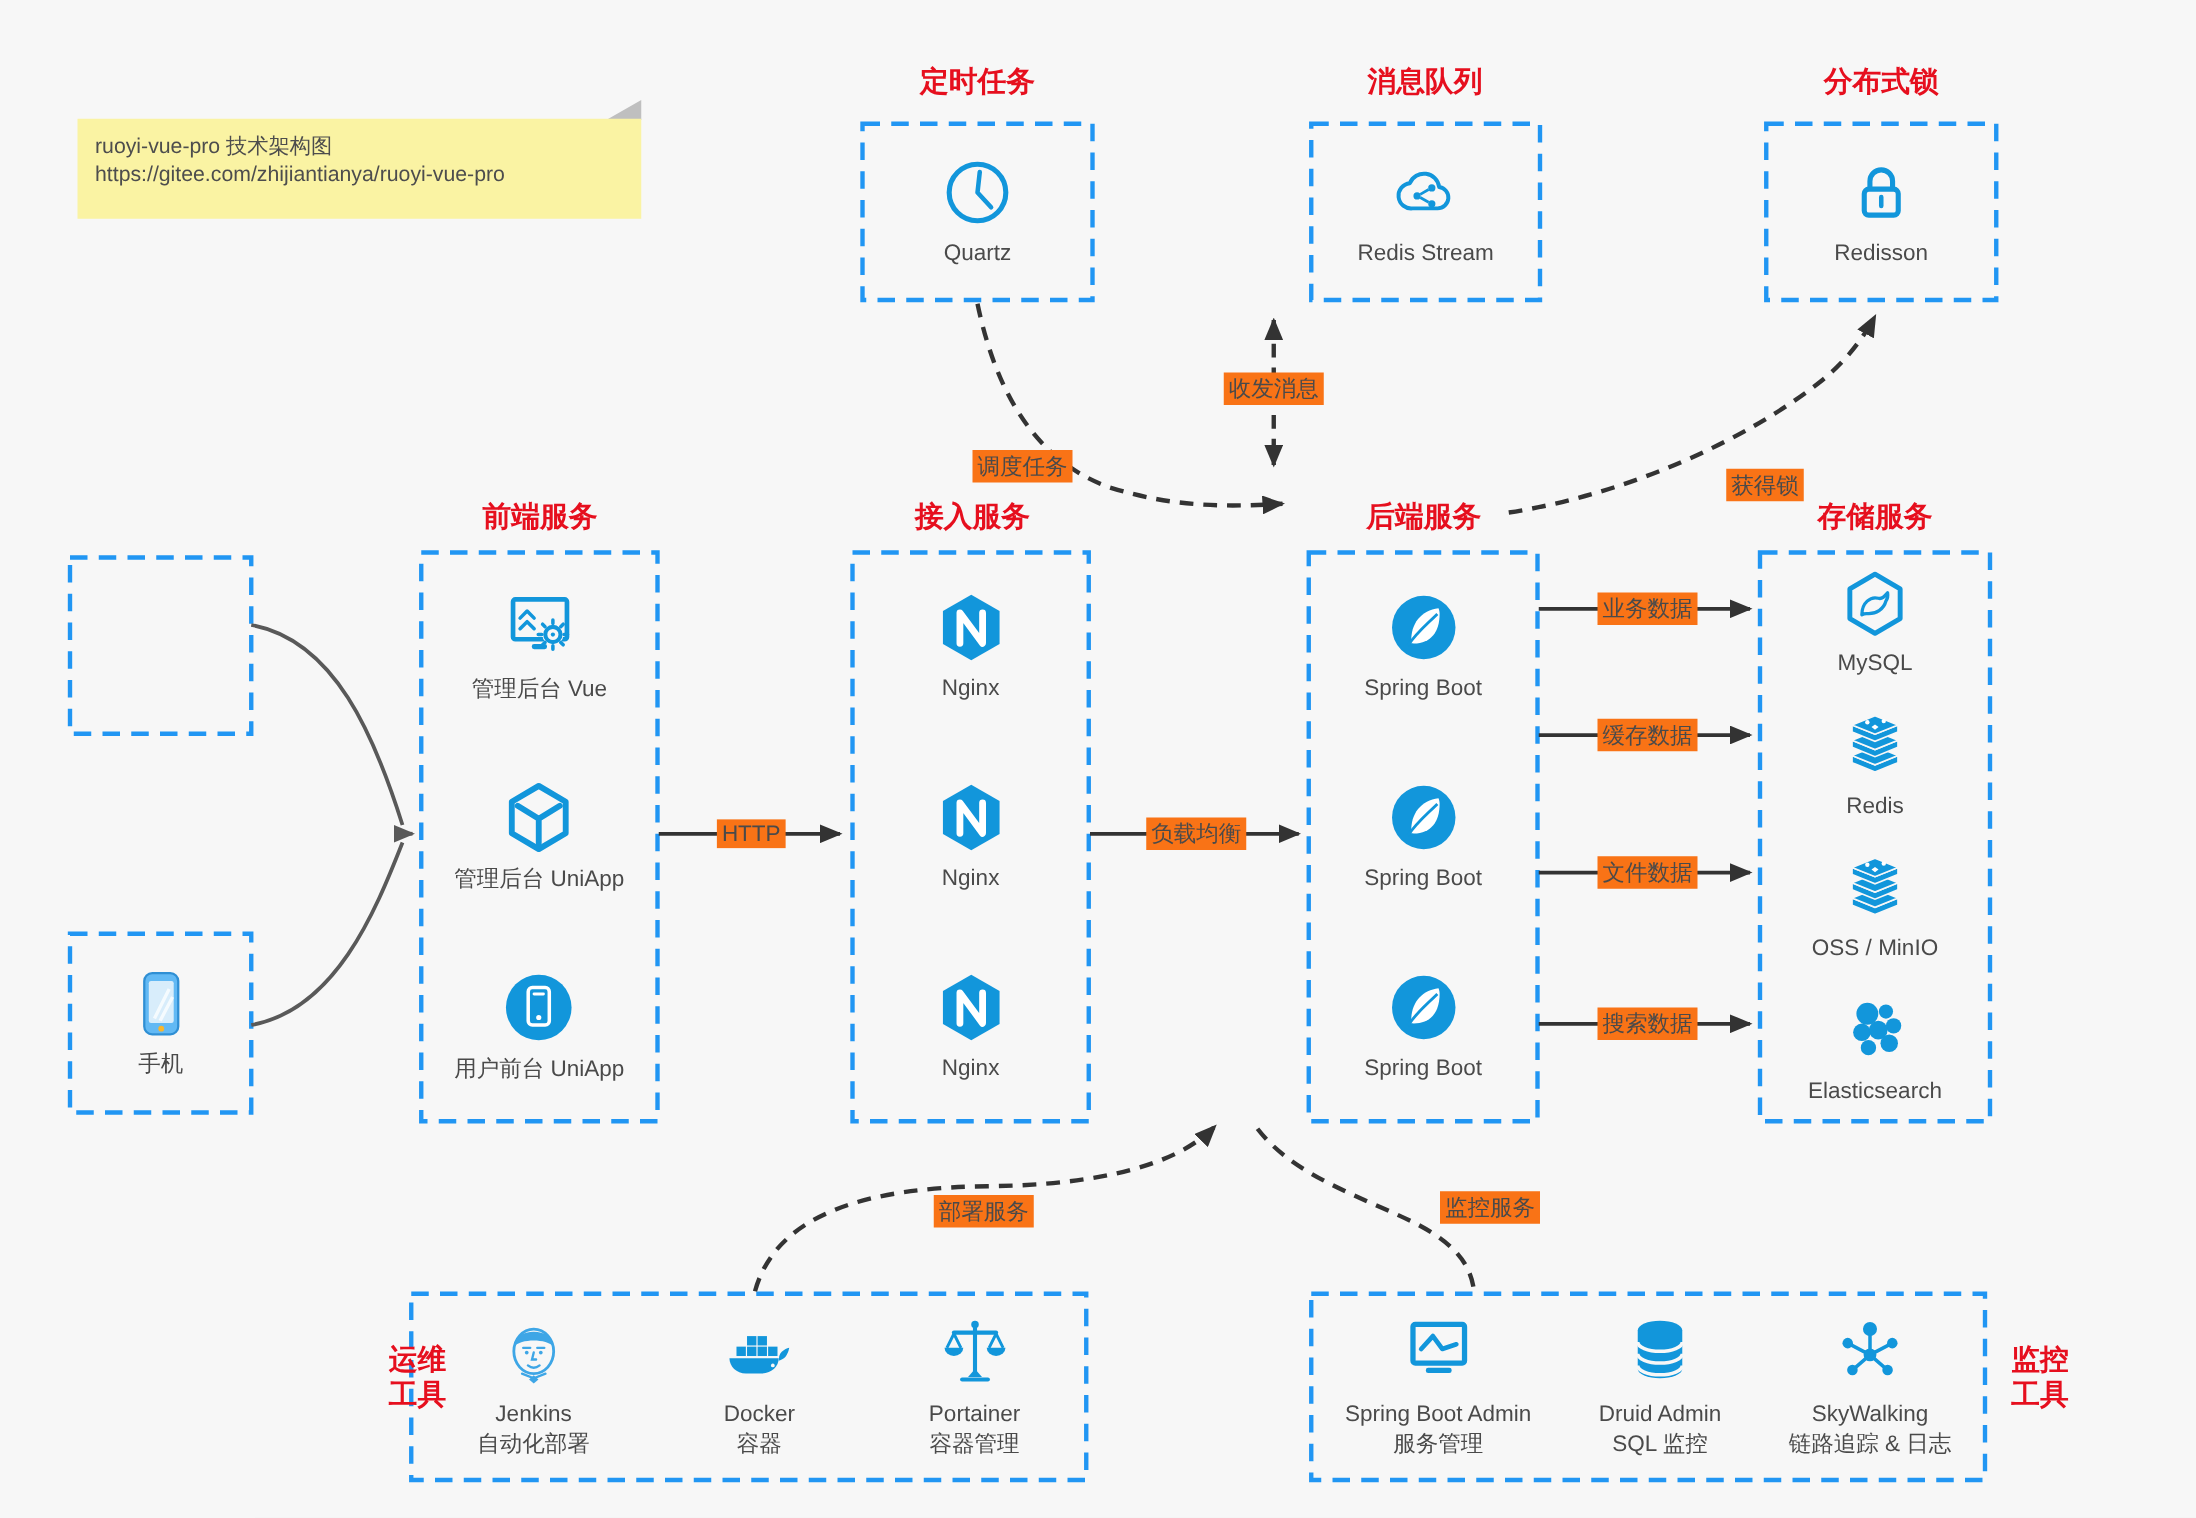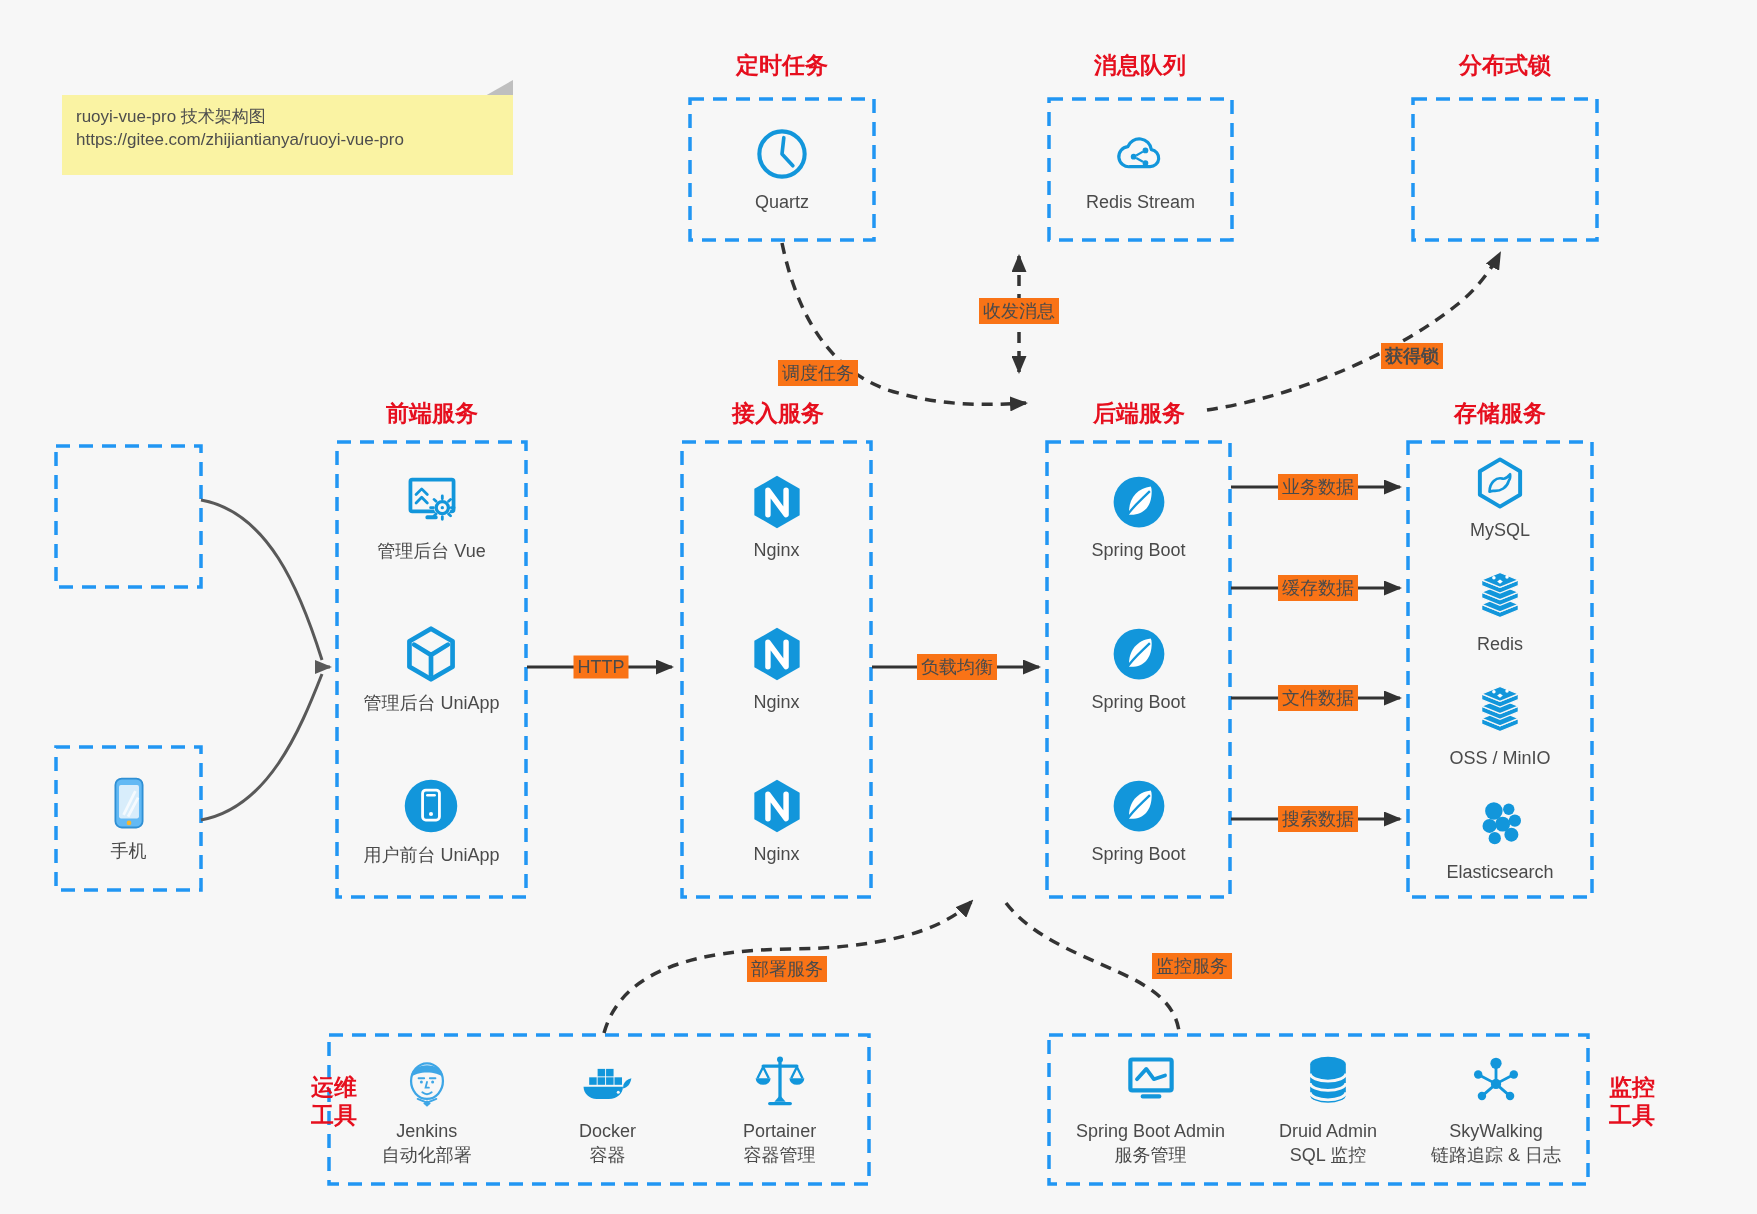--- a/index.html
+++ b/index.html
@@ -120,20 +120,30 @@
         <path d="M21,46 h22 a9.5,9.5 0 0 0 1.5,-18.9 A13.5,13.5 0 0 0 18.6,23.8 A10.8,10.8 0 0 0 21,46 z" fill="none" stroke="#1296db" stroke-width="3.5" stroke-linejoin="round"></path>
         <circle cx="25" cy="35" r="3.2" fill="#1296db"></circle>
         <circle cx="38" cy="28" r="3.2" fill="#1296db"></circle>
         <circle cx="38" cy="42" r="3.2" fill="#1296db"></circle>
         <path d="M27.8,33.6 L35.2,29.4 M27.8,36.4 L35.2,40.6" stroke="#1296db" stroke-width="2.4"></path>
       </svg>
       <div class="node-label">Redis Stream</div>
     </div>
   </div>
 
+  <div class="group center" style="left:1413px;top:99px;width:184px;height:141px;">
+    <div class="node">
+      <svg class="icon" width="58" height="58" viewBox="0 0 64 64">
+        <path d="M22,29 v-7 a10,10 0 0 1 20,0 v7" fill="none" stroke="#1296db" stroke-width="4.5"></path>
+        <rect x="17" y="29" width="30" height="23" rx="4" fill="none" stroke="#1296db" stroke-width="4.5"></rect>
+        <path d="M32,36 v8" stroke="#1296db" stroke-width="4" stroke-linecap="round"></path>
+      </svg>
+      <div class="node-label">Redisson</div>
+    </div>
+  </div>
 
 
   <div class="group center" style="left:56px;top:747px;width:145px;height:143px;">
     <div class="node">
       <svg class="icon" width="58" height="58" viewBox="0 0 64 64">
         <rect x="17" y="5" width="30" height="54" rx="7" fill="#62b9f4" stroke="#2f8fd4" stroke-width="2"></rect>
         <rect x="21" y="12" width="22" height="37" rx="2" fill="#d8edfb"></rect>
         <path d="M26,45 L39,19 M31,47 L42,26" stroke="#ffffff" stroke-width="3" opacity="0.75"></path>
         <circle cx="32" cy="54" r="2.6" fill="#f8b62d"></circle>
       </svg>
@@ -366,21 +376,21 @@
       </svg>
       <div class="node-label">SkyWalking</div>
       <div class="node-sublabel">链路追踪 &amp; 日志</div>
     </div>
   </div>
 
   <div class="edge-label" style="left:601px;top:667px;">HTTP</div>
   <div class="edge-label" style="left:957px;top:667px;">负载均衡</div>
   <div class="edge-label" style="left:818px;top:373px;">调度任务</div>
   <div class="edge-label" style="left:1019px;top:311px;">收发消息</div>
-  <div class="edge-label" style="left:1412px;top:356px;font-weight:bold;">获得锁</div>
+  <div class="edge-label" style="left:1412px;top:388px;">获得锁</div>
   <div class="edge-label" style="left:1318px;top:487px;">业务数据</div>
   <div class="edge-label" style="left:1318px;top:588px;">缓存数据</div>
   <div class="edge-label" style="left:1318px;top:698px;">文件数据</div>
   <div class="edge-label" style="left:1318px;top:819px;">搜索数据</div>
   <div class="edge-label" style="left:787px;top:969px;">部署服务</div>
   <div class="edge-label" style="left:1192px;top:966px;">监控服务</div>
 
 </div>
 
 </body></html>

